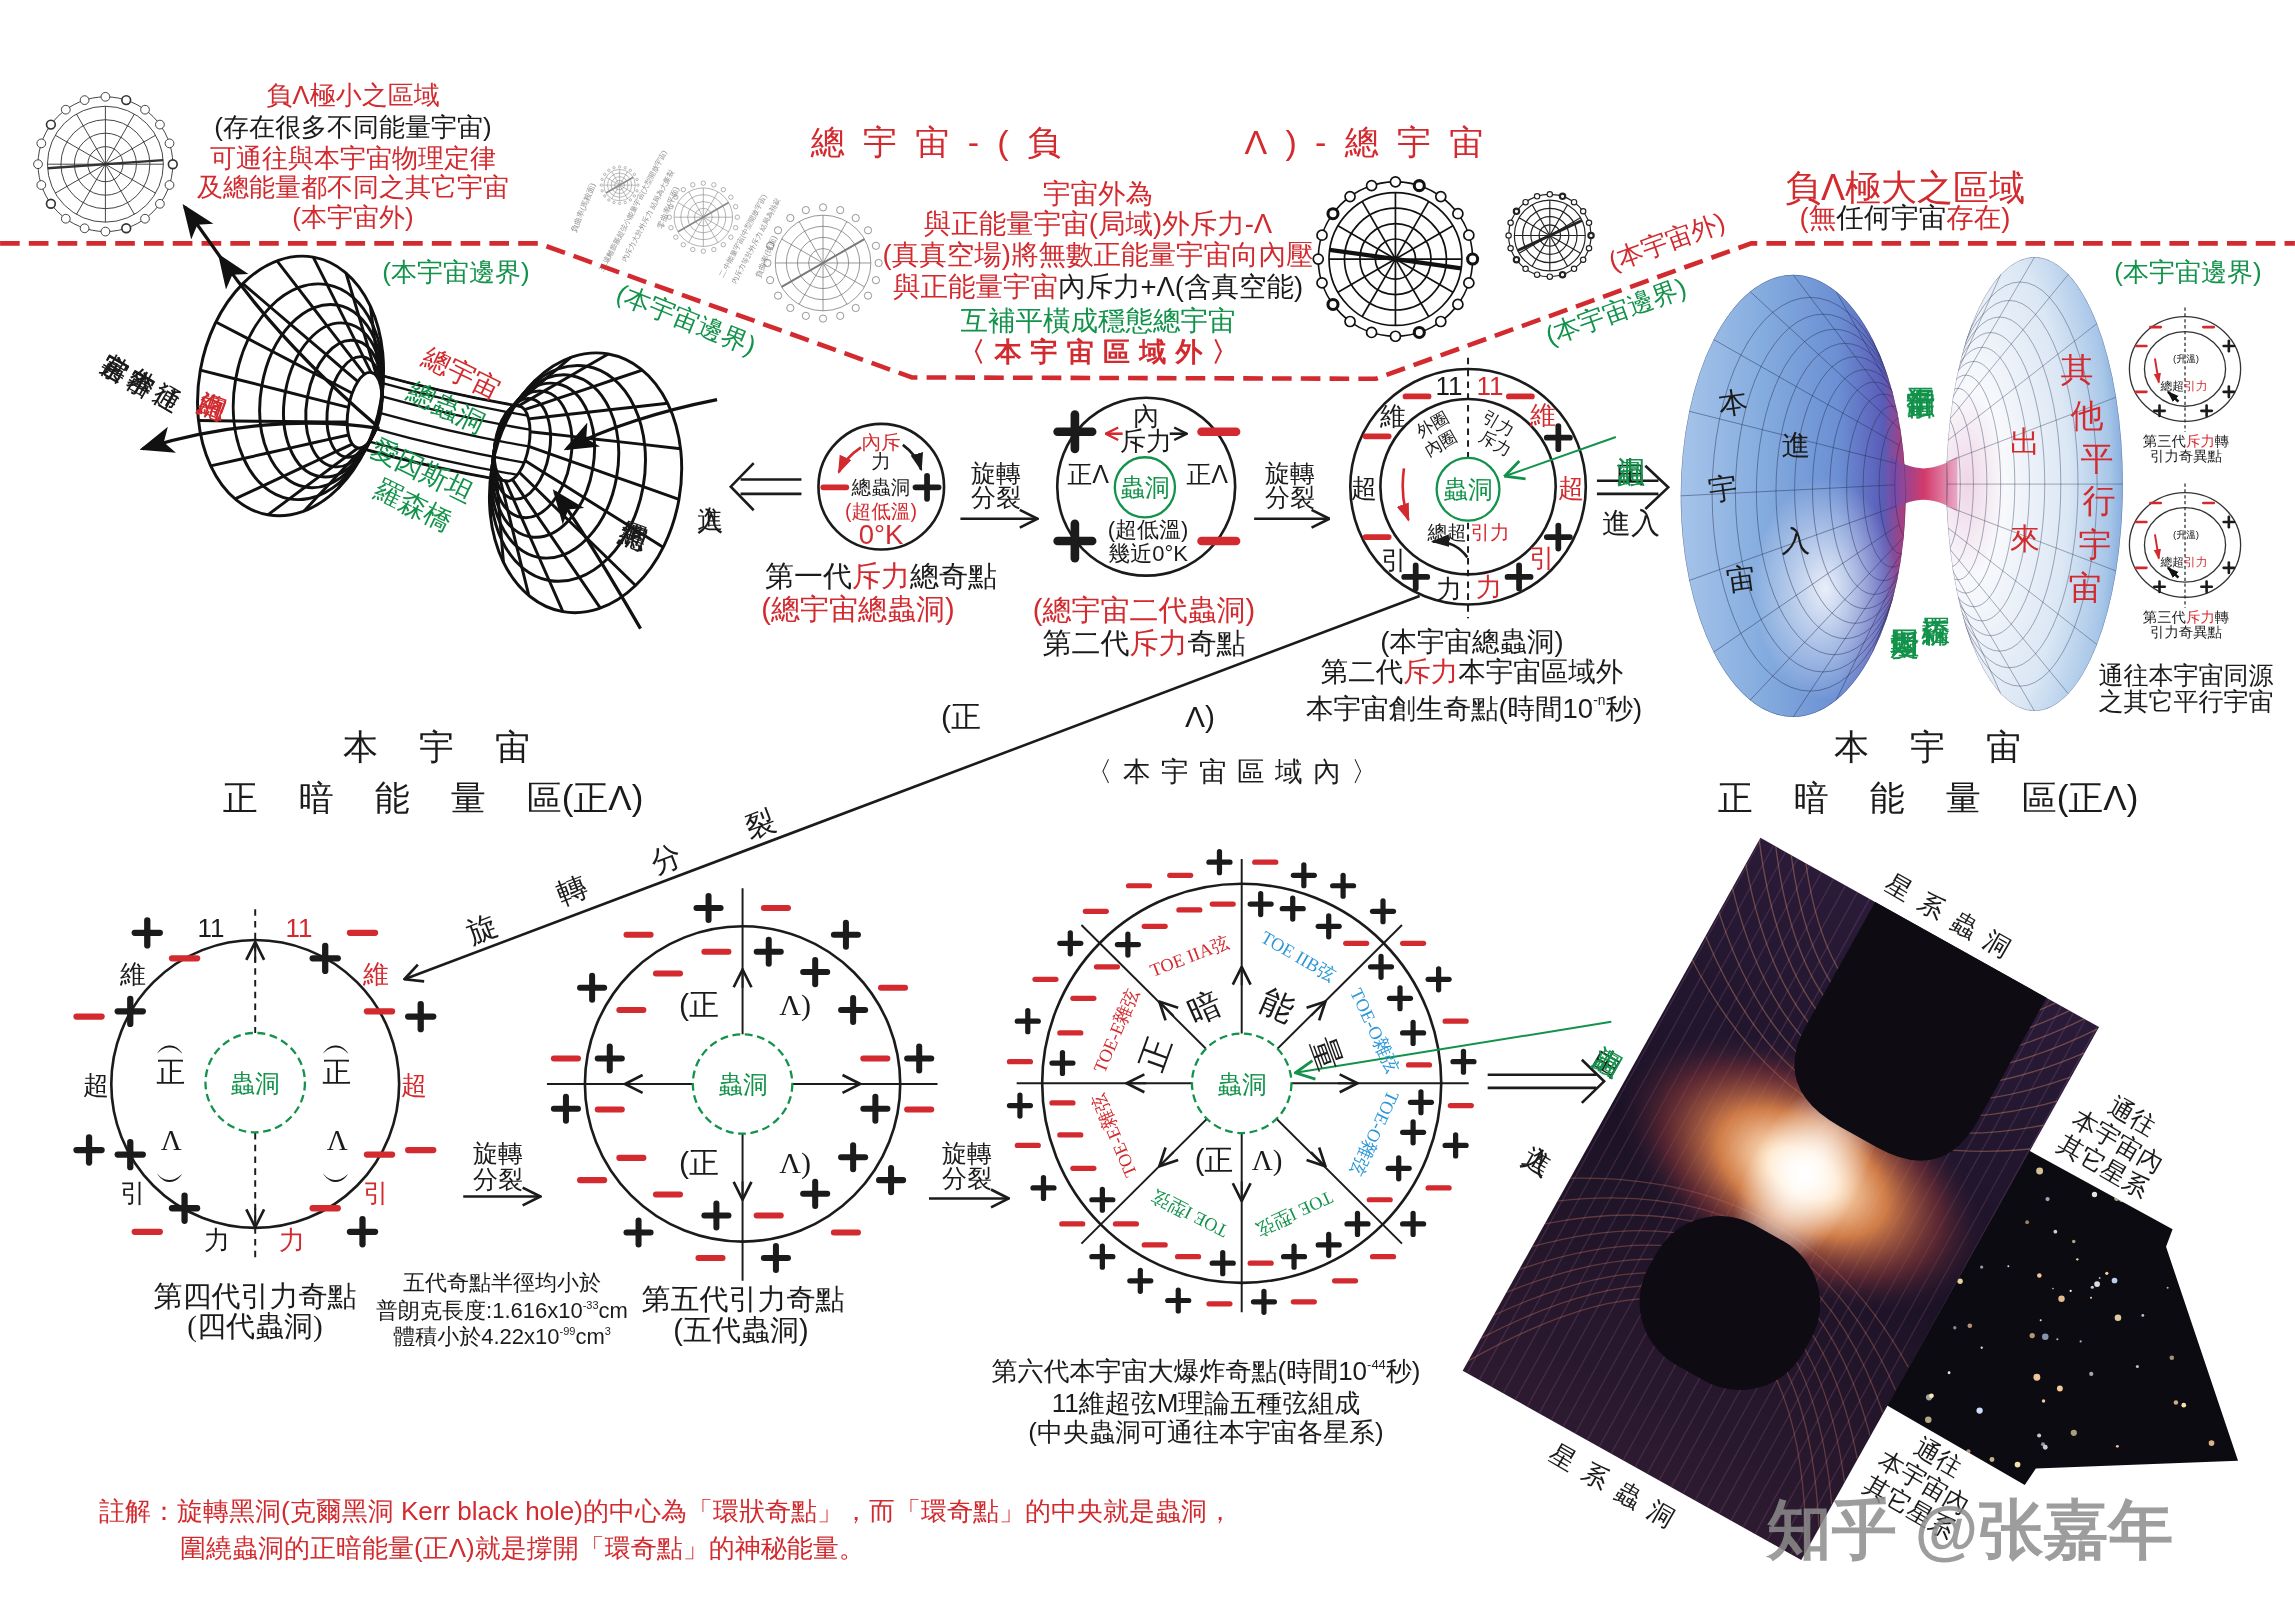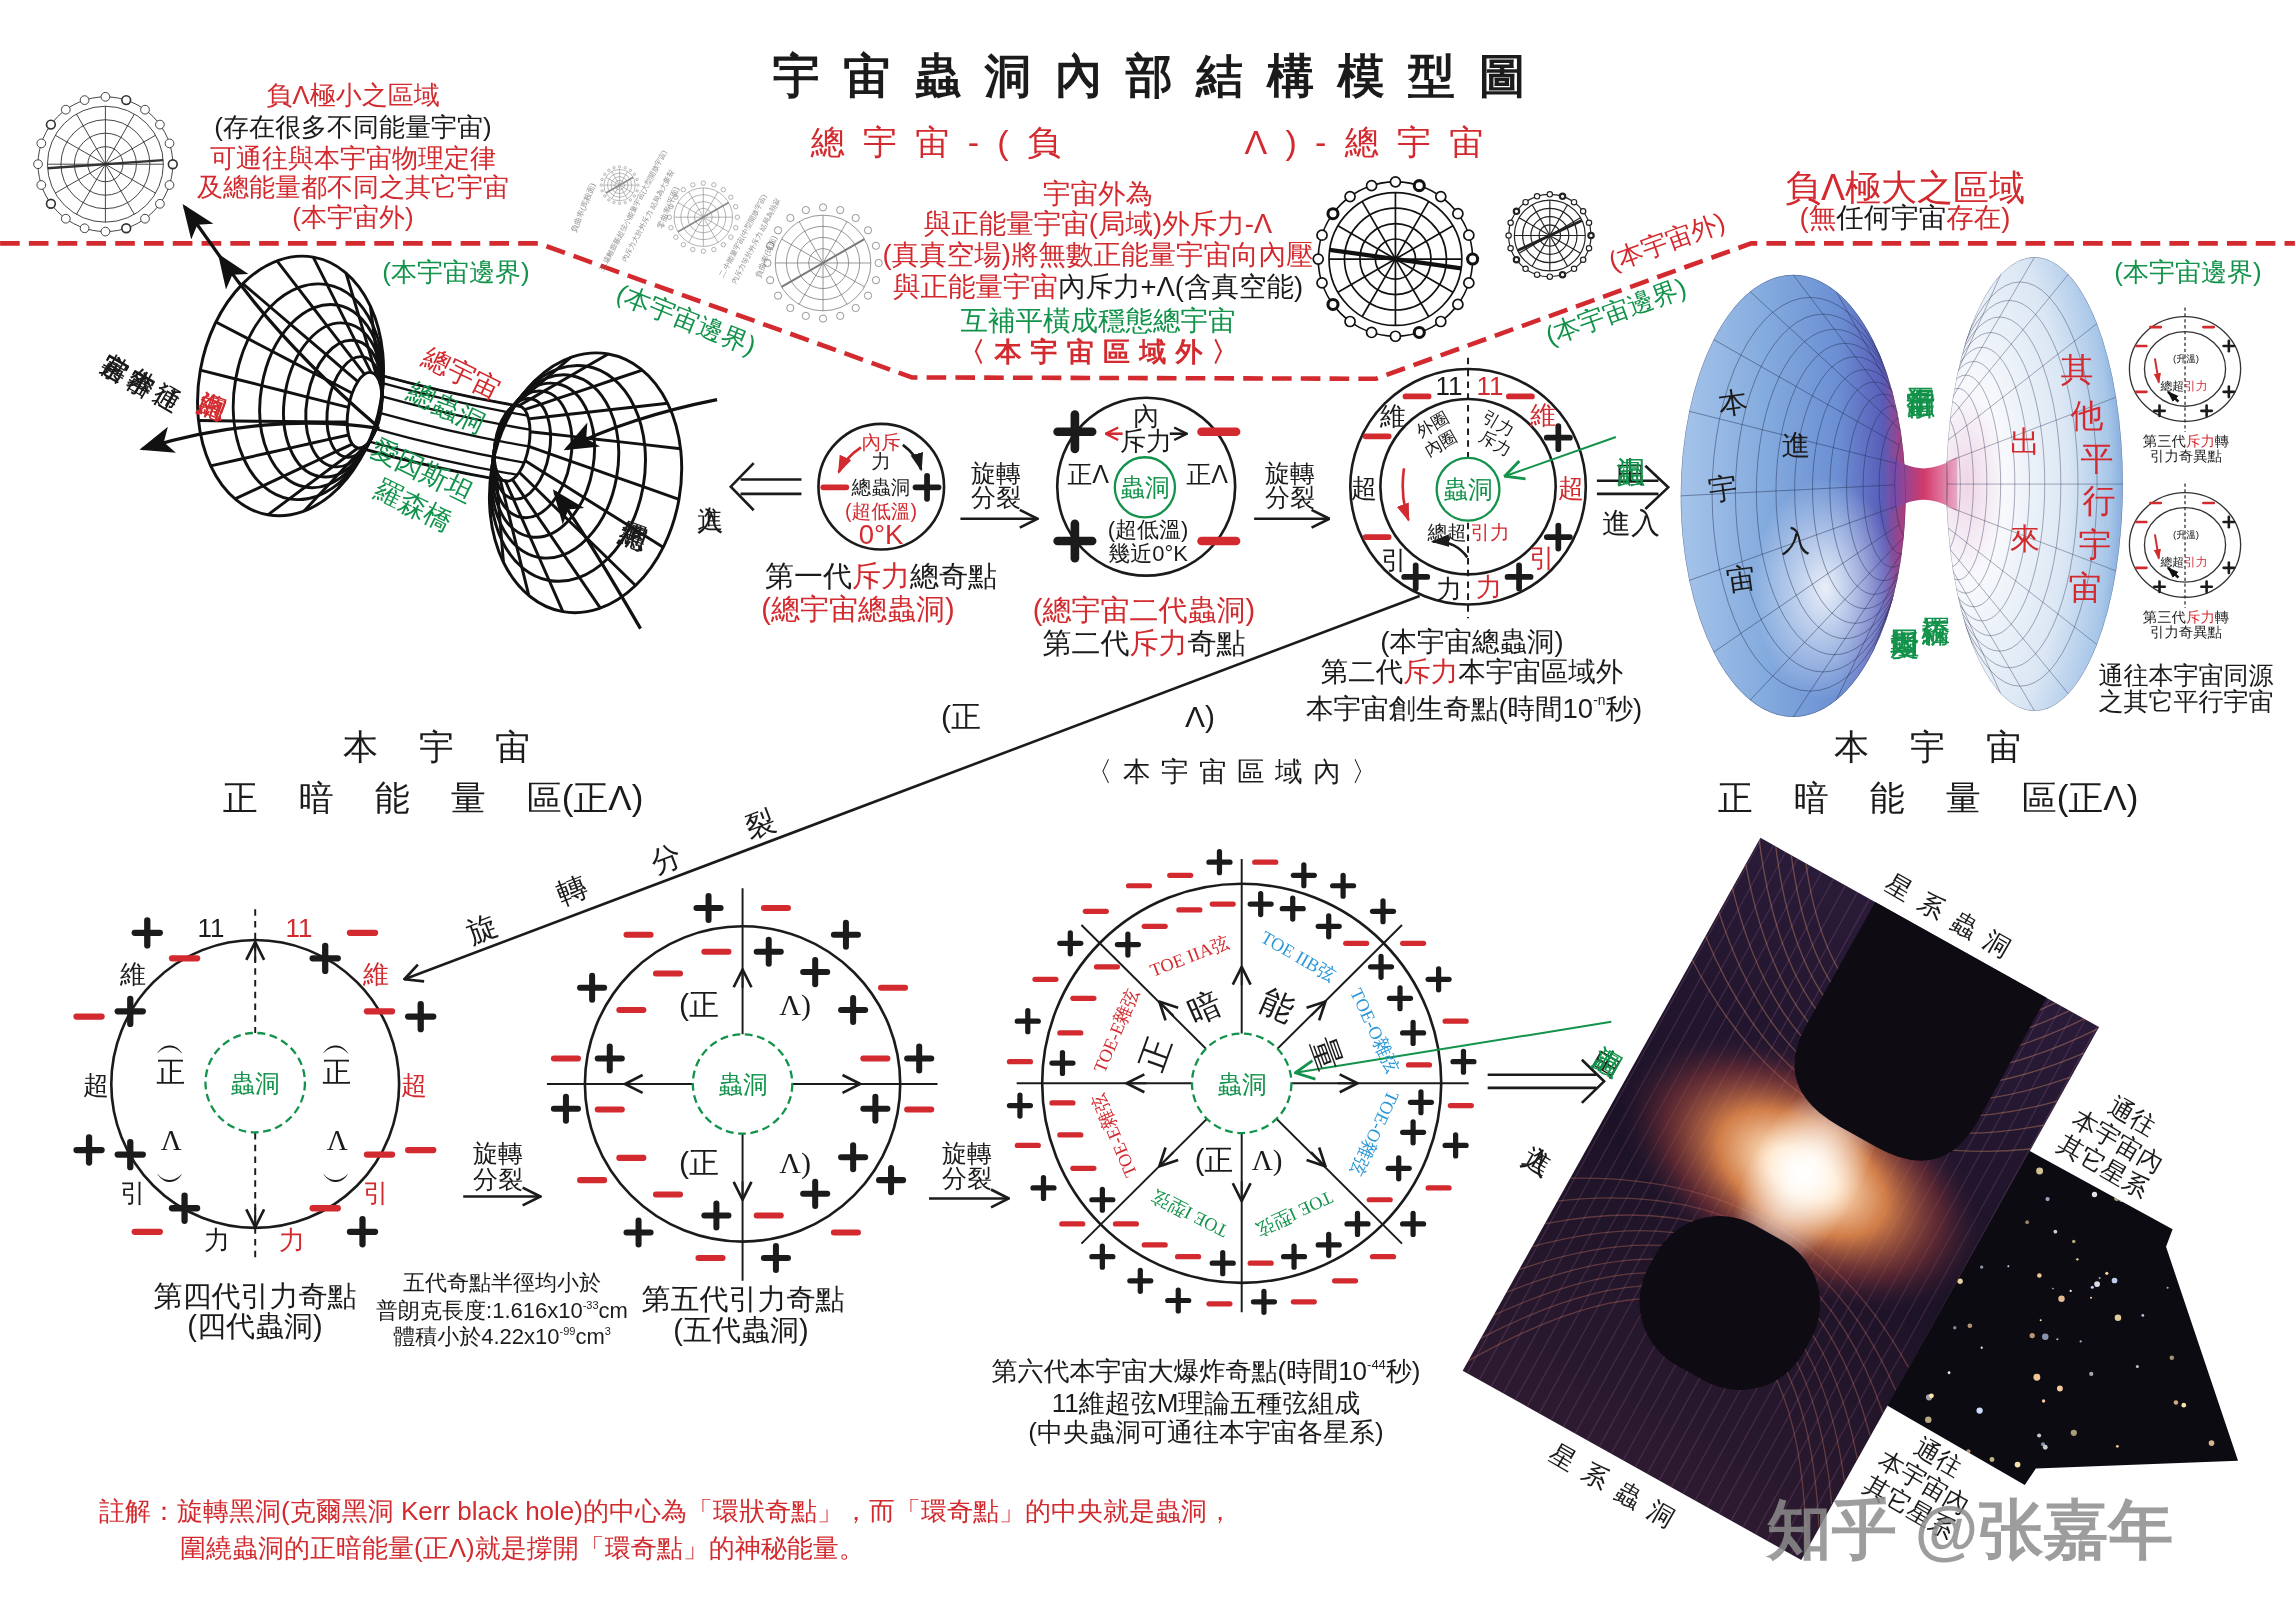--- a/index.html
+++ b/index.html
@@ -1080,21 +1080,20 @@
         <rect x="1745" y="1899" width="40" height="8" rx="4" fill="#d22a2e"></rect>
         <rect x="1796" y="1917" width="40" height="8" rx="4" fill="#d22a2e"></rect>
         <rect x="1907" y="1927" width="40" height="8" rx="4" fill="#d22a2e"></rect>
         <rect x="2094" y="1917" width="40" height="8" rx="4" fill="#d22a2e"></rect>
         <rect x="2036" y="1954" width="40" height="8" rx="4" fill="#d22a2e"></rect>
         <rect x="1844" y="1989" width="40" height="8" rx="4" fill="#d22a2e"></rect>
         <rect x="1973" y="1986" width="40" height="8" rx="4" fill="#d22a2e"></rect>
       </g>
 </svg>
 
-<div class="t k bold" style="left:1161px;top:76px;font-size:47px;letter-spacing:23.6px;">宇宙蟲洞內部結構模型圖</div>
 <div class="t r" style="left:945px;top:143px;font-size:34px;letter-spacing:18.3px;">總宇宙-(負</div>
 <div class="t r" style="left:1373px;top:143px;font-size:34px;letter-spacing:18.3px;">Λ)-總宇宙</div>
 
 <div class="t r" style="left:353px;top:96px;font-size:26px;">負Λ極小之區域</div>
 <div class="t k" style="left:353px;top:128px;font-size:26px;">(存在很多不同能量宇宙)</div>
 <div class="t r" style="left:353px;top:159px;font-size:26px;">可通往與本宇宙物理定律</div>
 <div class="t r" style="left:353px;top:188px;font-size:26px;">及總能量都不同之其它宇宙</div>
 <div class="t r" style="left:353px;top:218px;font-size:26px;">(本宇宙外)</div>
 
 <div class="t r" style="left:1098px;top:194px;font-size:27.5px;">宇宙外為</div>
@@ -1247,21 +1246,21 @@
 <div class="t k" style="left:133px;top:1194px;font-size:26px;">引</div>
 <div class="t r" style="left:376px;top:1194px;font-size:26px;">引</div>
 <div class="t k" style="left:217px;top:1241px;font-size:26px;">力</div>
 <div class="t r" style="left:292px;top:1241px;font-size:26px;">力</div>
 <div class="t k v" style="left:171px;top:1037px;font-size:29px;">︵正</div>
 <div class="t k v serif" style="left:171px;top:1140px;font-size:29px;">Λ︶</div>
 <div class="t k v" style="left:337px;top:1037px;font-size:29px;">︵正</div>
 <div class="t k v serif" style="left:337px;top:1140px;font-size:29px;">Λ︶</div>
 <div class="t g" style="left:255px;top:1083px;font-size:25px;">蟲洞</div>
 <div class="t k" style="left:255px;top:1296px;font-size:29px;">第四代引力奇點</div>
-<div class="t k" style="left:255px;top:1326px;font-size:29px;">(四代蟲洞)</div>
+<div class="t k" style="left:255px;top:1326px;font-size:29px;font-family:Liberation Serif, serif;">(四代蟲洞)</div>
 <div class="t k" style="left:498px;top:1153px;font-size:25px;">旋轉</div>
 <div class="t k" style="left:498px;top:1179px;font-size:25px;">分裂</div>
 
 <div class="t k" style="left:502px;top:1283px;font-size:22px;">五代奇點半徑均小於</div>
 <div class="t k" style="left:502px;top:1311px;font-size:22px;"><span>普朗克長度:1.616x10</span><sup>-33</sup><span>cm</span></div>
 <div class="t k" style="left:502px;top:1337px;font-size:22px;"><span>體積小於4.22x10</span><sup>-99</sup><span>cm</span><sup>3</sup></div>
 
 <div class="t k" style="left:699px;top:1005px;font-size:30px;">(正</div>
 <div class="t k serif" style="left:795px;top:1005px;font-size:30px;">Λ)</div>
 <div class="t k" style="left:699px;top:1163px;font-size:30px;">(正</div>

